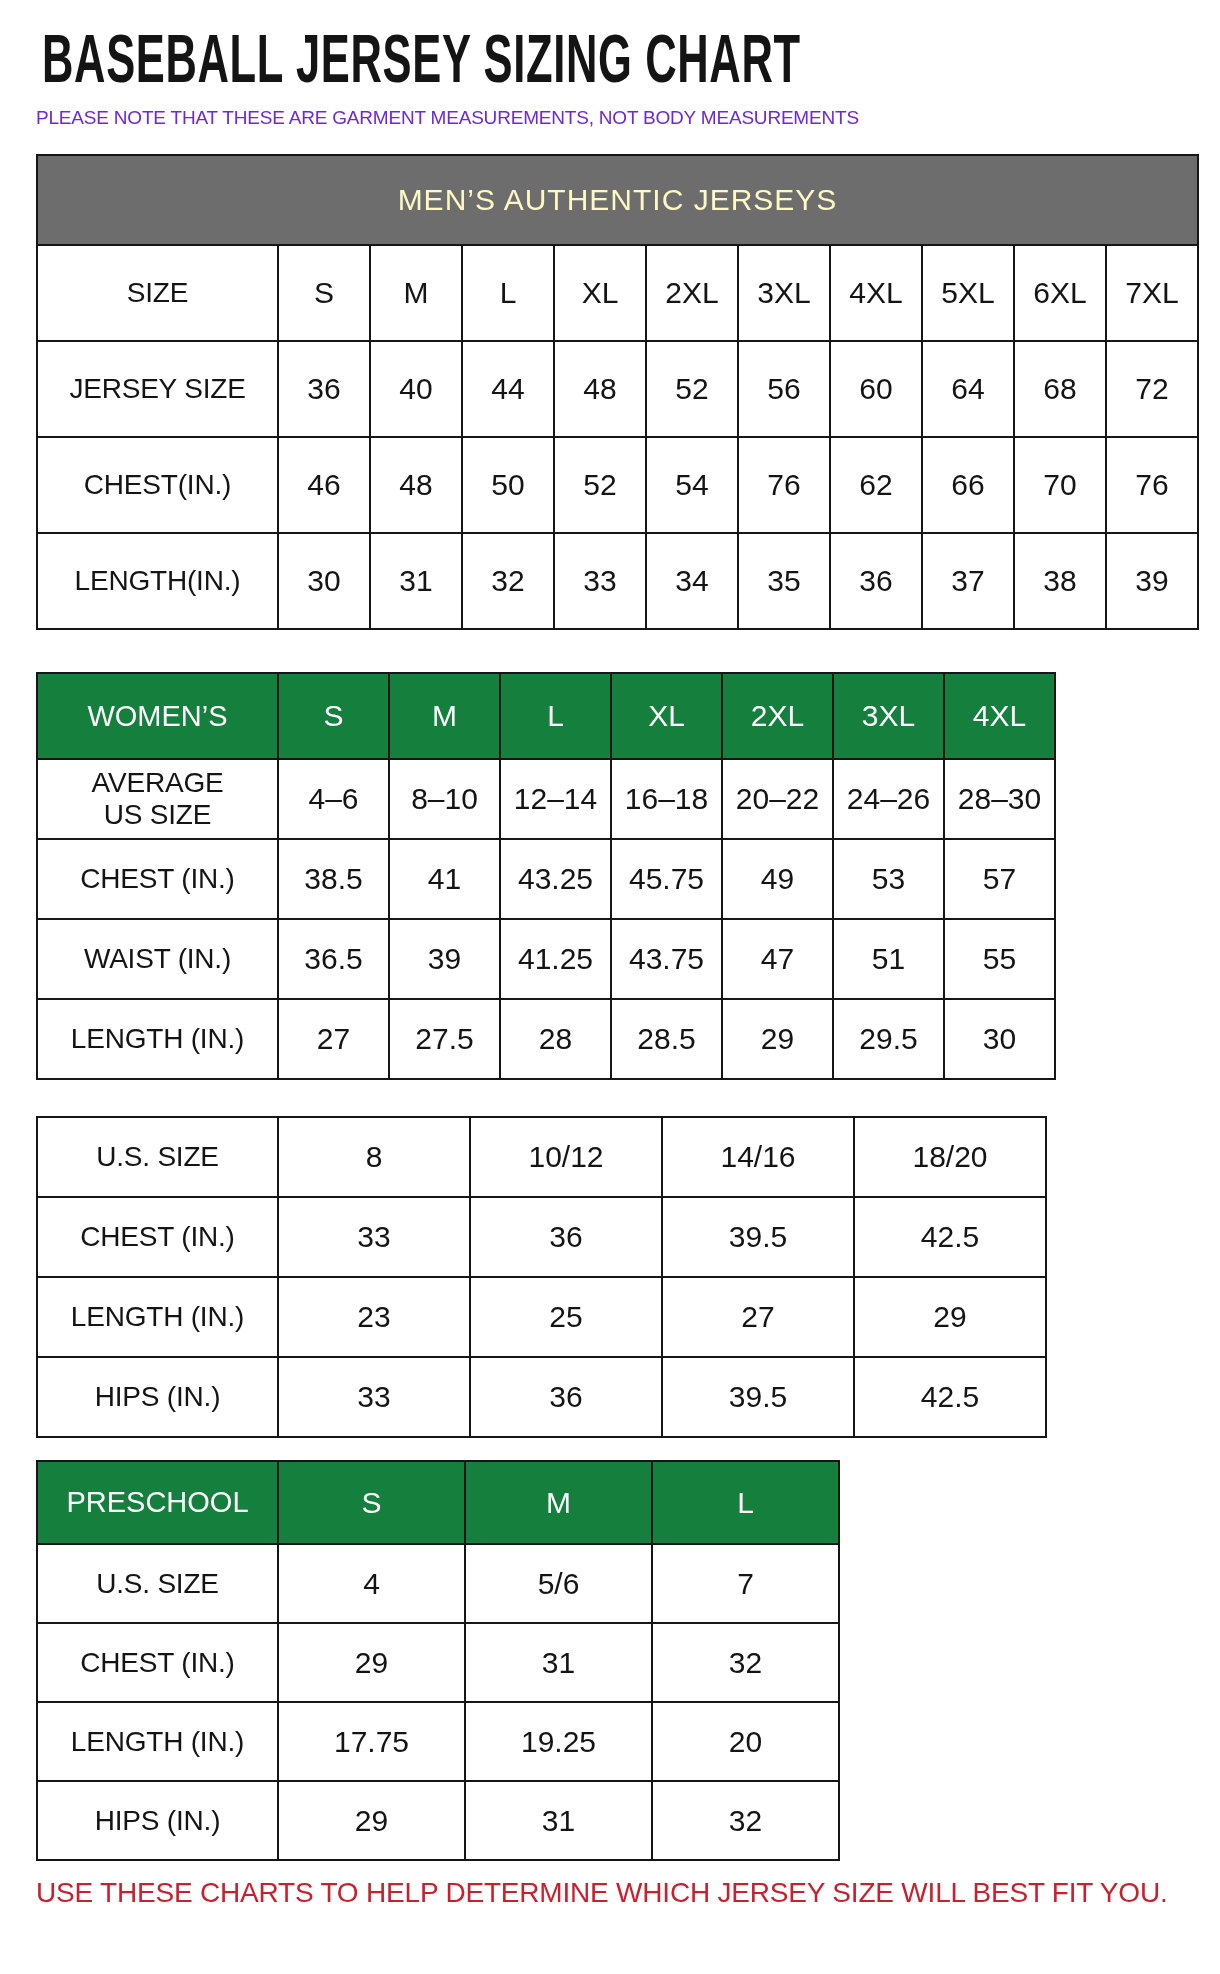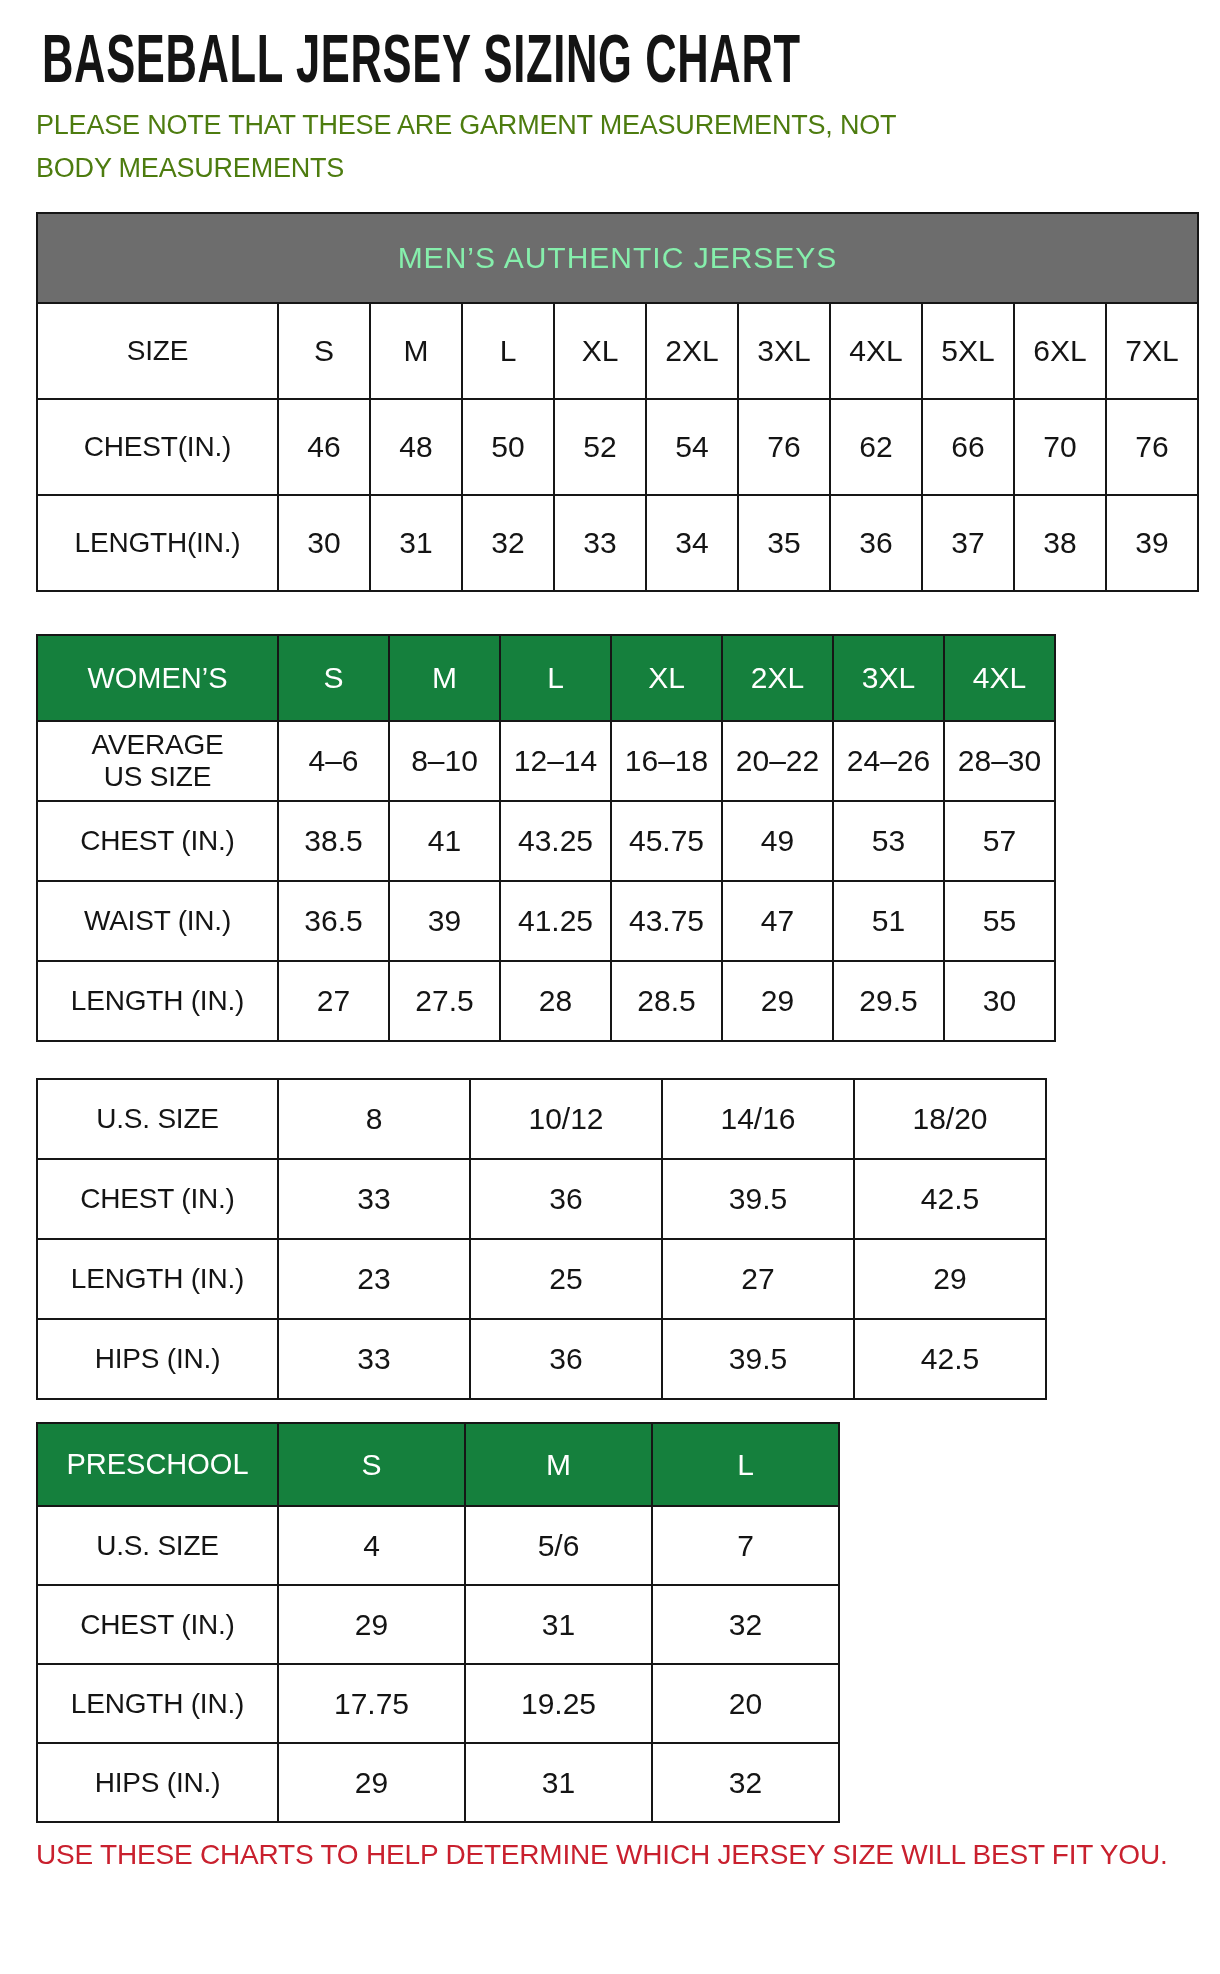--- a/index.html
+++ b/index.html
@@ -9,33 +9,33 @@
   }
   .page { position:relative; width:1220px; height:1974px; }
 
   .title {
     display:inline-block; margin:28px 0 0 42px;
     font-size:68px; font-weight:700; line-height:60px; white-space:nowrap;
     transform:scaleX(0.64); transform-origin:0 50%; letter-spacing:1px;
   }
   .note {
     margin:16px 36px 0 36px; max-width:905px;
-    font-size:27px; line-height:43px; color:#4d7c0f; letter-spacing:-0.2px;
+    font-size:19px; line-height:28px; color:#6d28d9; letter-spacing:-0.2px;
   }
 
   table.tbl { border-collapse:collapse; table-layout:fixed; margin-left:36px; }
   .tbl td {
     border:2px solid #161616; text-align:center; vertical-align:middle;
     font-size:30px; padding:0; overflow:hidden;
   }
   .tbl td.lbl { font-size:28px; letter-spacing:-0.2px; }
   .lline { display:block; line-height:32px;text-align:center; }
 
   .banner-cell {
-    background:#6d6d6d; color:#86efac; font-size:37px; letter-spacing:1px; border:none;
+    background:#6d6d6d; color:#fef9c3; font-size:37px; letter-spacing:1px; border:none;
   }
   .ghead {
     background:#15803d; color:#ffffff; font-size:30px;
     border-bottom:4px solid #000000;
   }
   .ghead.corner { font-size:29px; }
 
   .mens  tr { height:96px; }  .mens  tr.bannerrow { height:90px; }
   .wmns  tr { height:80px; }  .wmns  tr.headrow   { height:86px; }
   .boys  tr { height:80px; }  .boys  tr.headrow   { height:84px; }
@@ -84,20 +84,33 @@
       <td>L</td>
       <td>XL</td>
       <td>2XL</td>
       <td>3XL</td>
       <td>4XL</td>
       <td>5XL</td>
       <td>6XL</td>
       <td>7XL</td>
     </tr>
     <tr>
+      <td class="lbl">JERSEY SIZE</td>
+      <td>36</td>
+      <td>40</td>
+      <td>44</td>
+      <td>48</td>
+      <td>52</td>
+      <td>56</td>
+      <td>60</td>
+      <td>64</td>
+      <td>68</td>
+      <td>72</td>
+    </tr>
+    <tr>
       <td class="lbl">CHEST(IN.)</td>
       <td>46</td>
       <td>48</td>
       <td>50</td>
       <td>52</td>
       <td>54</td>
       <td>76</td>
       <td>62</td>
       <td>66</td>
       <td>70</td>

